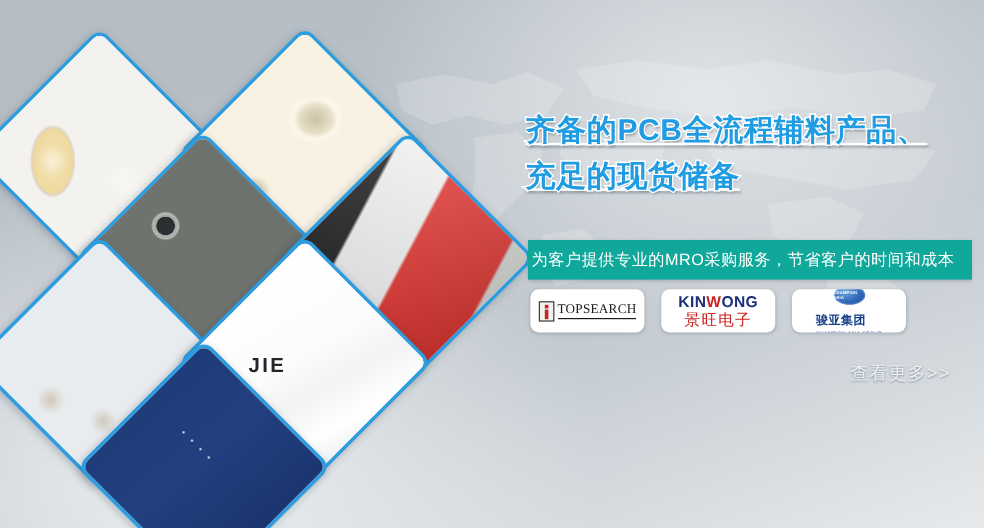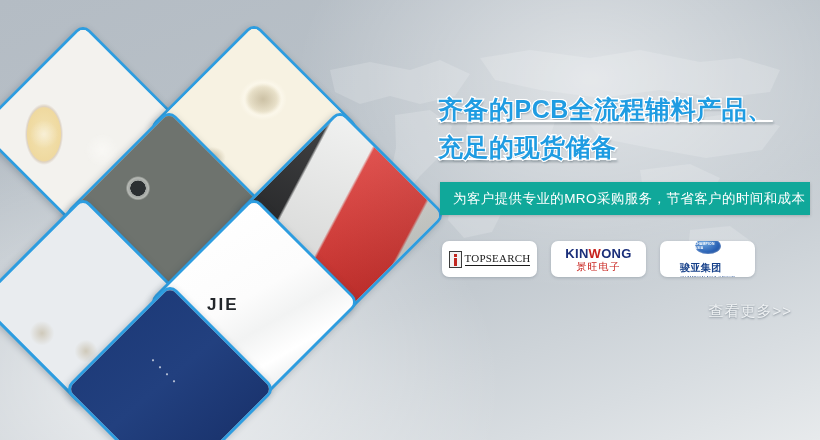--- a/index.html
+++ b/index.html
@@ -151,25 +151,25 @@
     font-size:25px; font-weight:700; line-height:1.52;
     color:#1f9ce2; letter-spacing:.5px; white-space:nowrap;
     -webkit-text-stroke:2.2px #ffffff;
     paint-order:stroke fill;
     text-shadow:1px 2px 2px rgba(70,85,95,.42);
     text-decoration:underline;
   }
   .headline .l2 { display:block; }
 
   .subbar {
-    position:absolute; left:10px; top:182px;
+    position:absolute; left:10px; top:200px;
     width:370px; height:33px;
     background:#10a89a;
     display:flex; align-items:center;
-    padding-left:13px;
+    padding-left:3px;
     color:#ffffff; font-size:13.5px; letter-spacing:.4px;
     box-shadow:0 1px 3px rgba(0,0,0,.18);
   }
 
   .logos { position:absolute; left:12px; top:241px; width:370px; }
   .logorow { display:flex; gap:14px; margin-bottom:9px; }
   .logobox {
     width:95px; height:36px;
     background:#ffffff; border-radius:7px;
     display:flex; align-items:center; justify-content:center;
@@ -196,21 +196,21 @@
     font-size:11px; color:#1a1a1a; letter-spacing:.2px;
     border-bottom:1px solid #1a1a1a; padding-bottom:1px; line-height:1;
   }
 
   
   .lg-kinwong { text-align:center; line-height:1; }
   .kw-top {
     font-size:13px; font-weight:700; color:#1b2f7a; letter-spacing:.3px;
   }
   .kw-top .w { color:#c8221d; }
-  .kw-sub { font-size:10px; color:#c8221d; margin-top:2px; letter-spacing:1px; }
+  .kw-sub { font-size:13px; color:#c8221d; margin-top:2px; letter-spacing:1px; }
 
   
   .lg-champion { display:flex; align-items:center; gap:4px;flex-direction:column; }
   .ca-globe {
     width:26px; height:16px; border-radius:50%;
     background:radial-gradient(ellipse at 35% 30%, #6fa8e0 0%, #2a62b5 60%, #17418a 100%);
     position:relative; flex:none;
     display:flex; align-items:center; justify-content:center;
     box-shadow:inset 0 0 2px rgba(255,255,255,.7);
   }

